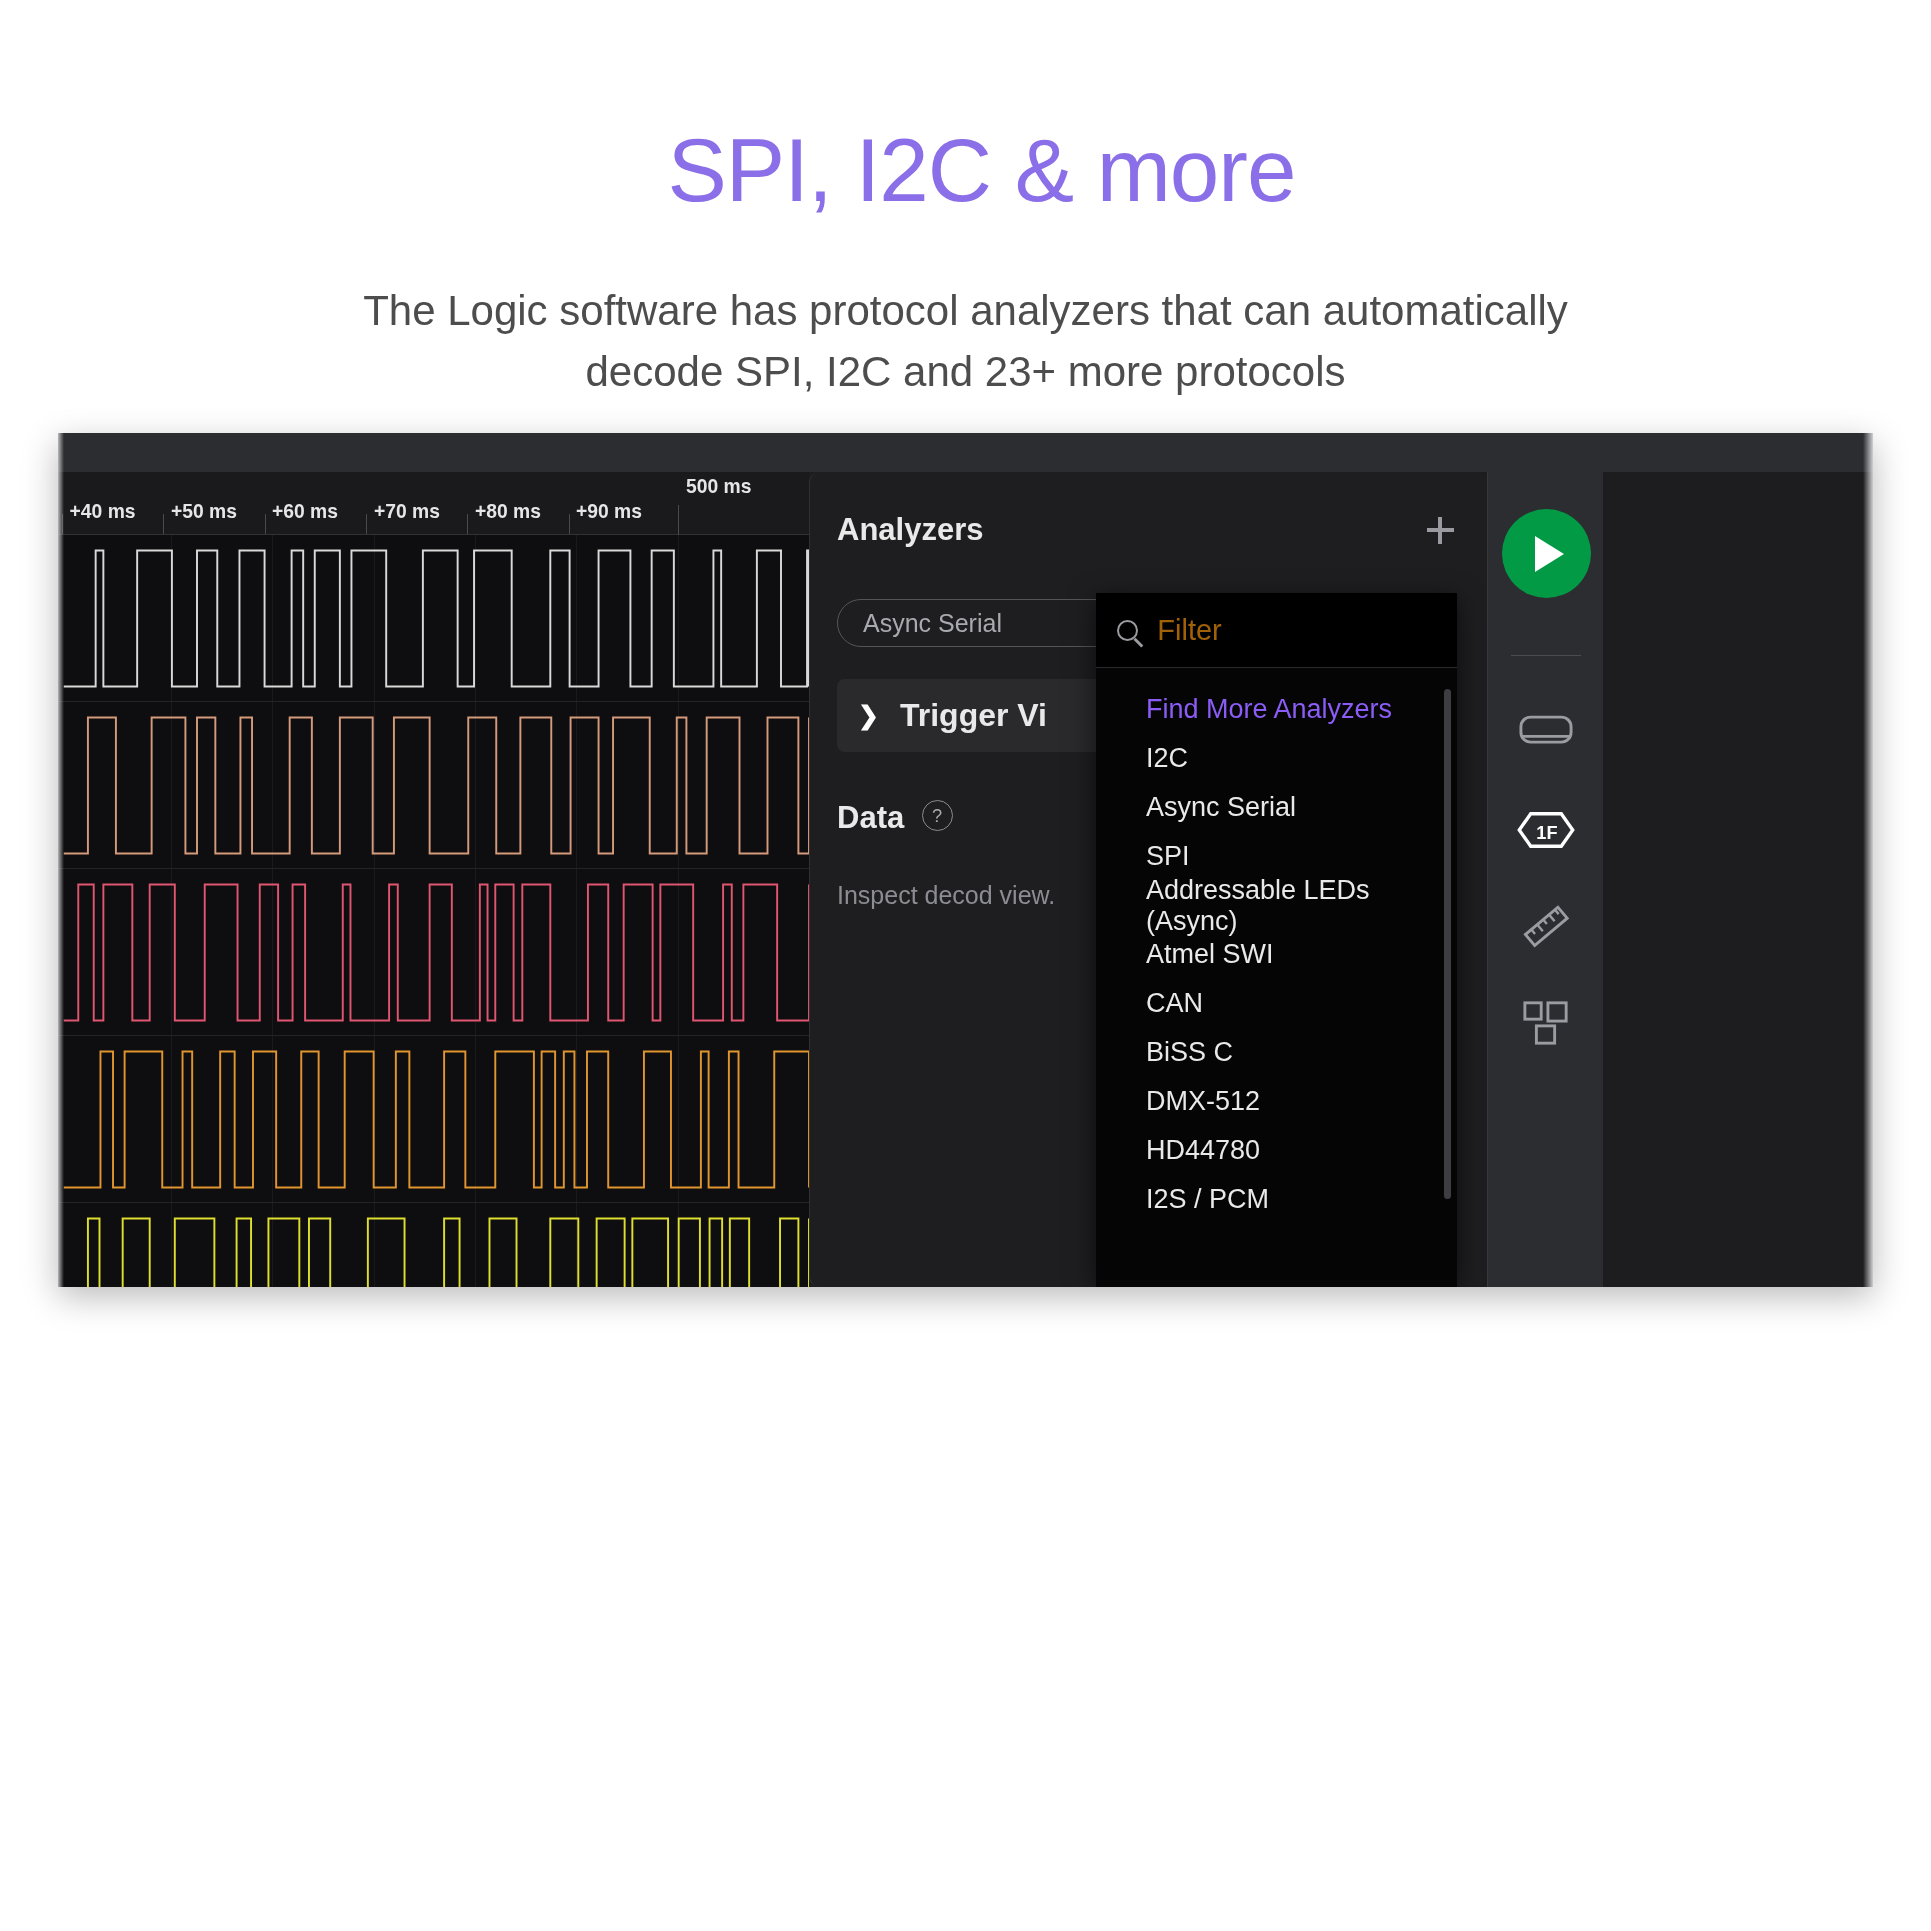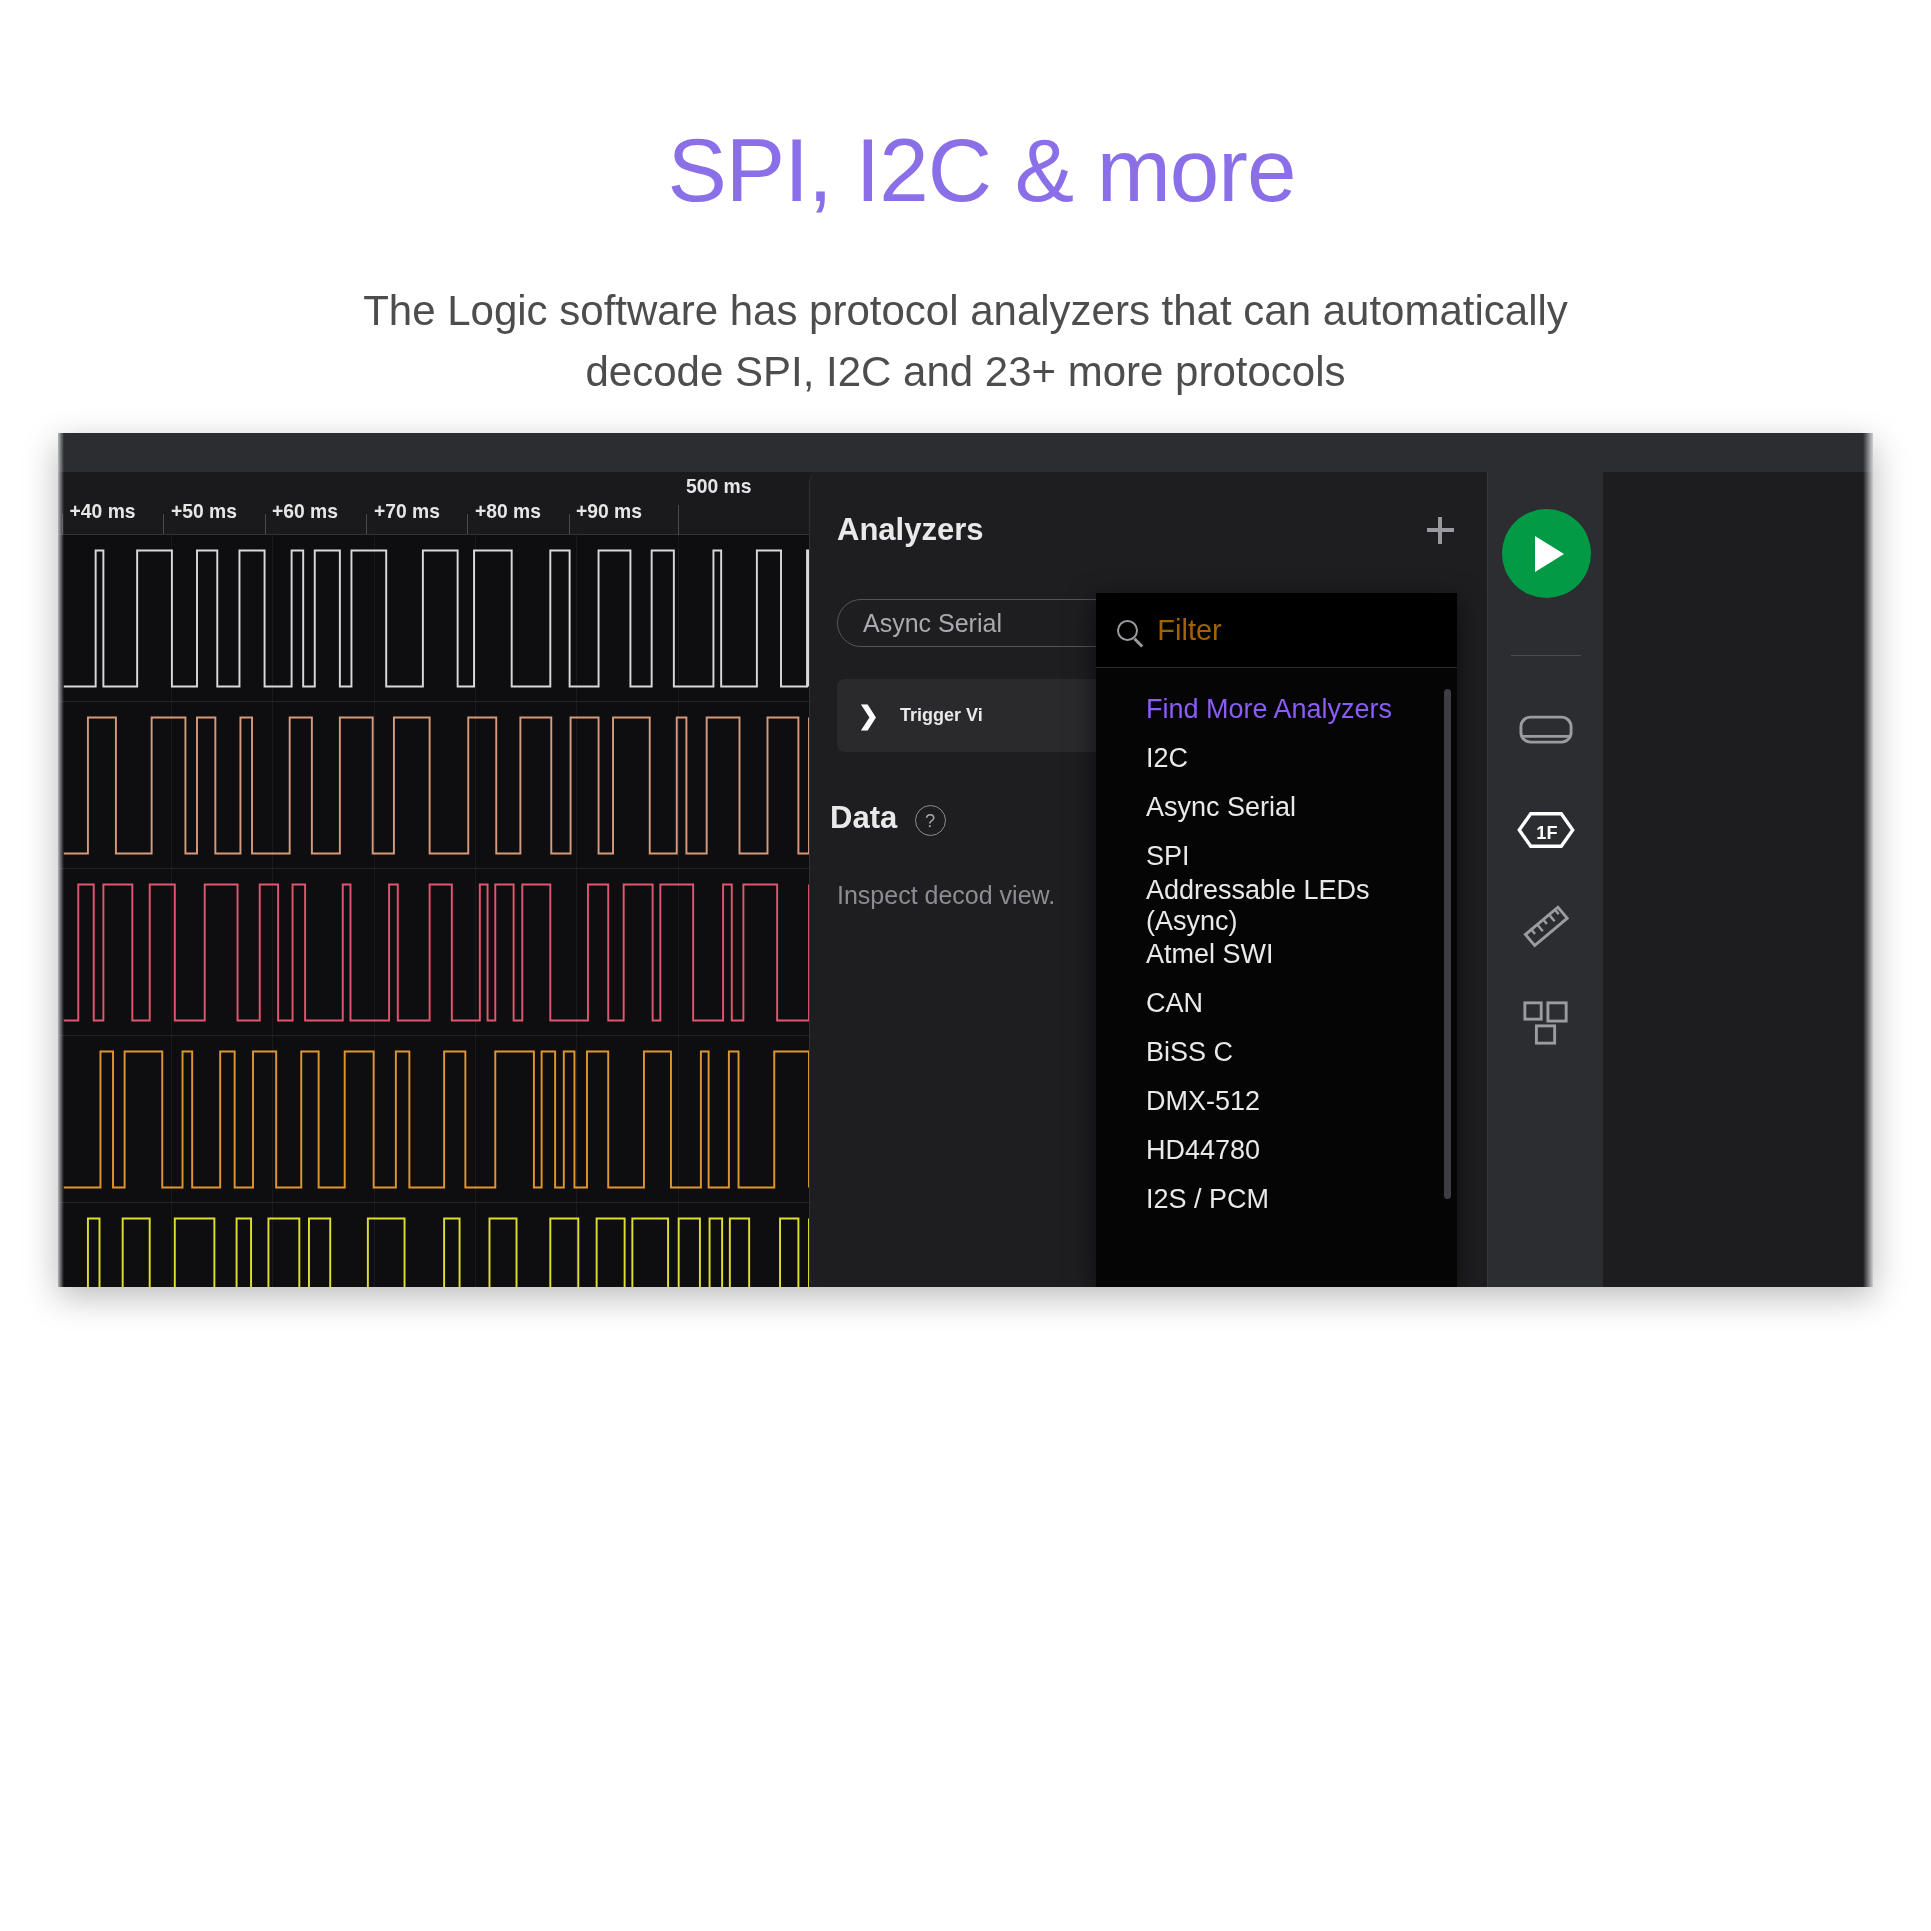--- a/index.html
+++ b/index.html
@@ -128,25 +128,25 @@
     position: absolute; left: 27px; top: 207px;
     width: 454px; height: 73px;
     background: #2a2a2d; border-radius: 7.7px;
     display: flex; align-items: center; padding-left: 21px;
     cursor: pointer;
   }
   .chev {
     font-size: 25px; font-weight: 700; color: #ffffff;
     margin-right: 21px;
   }
-  .trigger-label { font-size: 18px; font-weight: 700; color: #e9e9ea; }
+  .trigger-label { font-size: 32px; font-weight: 700; color: #e9e9ea; }
 
   .data-head {
-    position: absolute; left: 20px; top: 328px;
-    display: flex; align-items: flex-end; gap: 17.4px;
+    position: absolute; left: 27px; top: 328px;
+    display: flex; align-items: flex-start; gap: 17.4px;
   }
   .data-title { font-size: 31px; font-weight: 700; color: #e9e9ea; }
   .help-circle {
     width: 31px; height: 31px; border-radius: 50%;
     border: 1.9px solid #8a8a90;
     display: flex; align-items: center; justify-content: center;
     font-size: 18.3px; color: #a9a9b0; cursor: pointer;
   }
   .data-desc {
     position: absolute; left: 27px; top: 406px;

